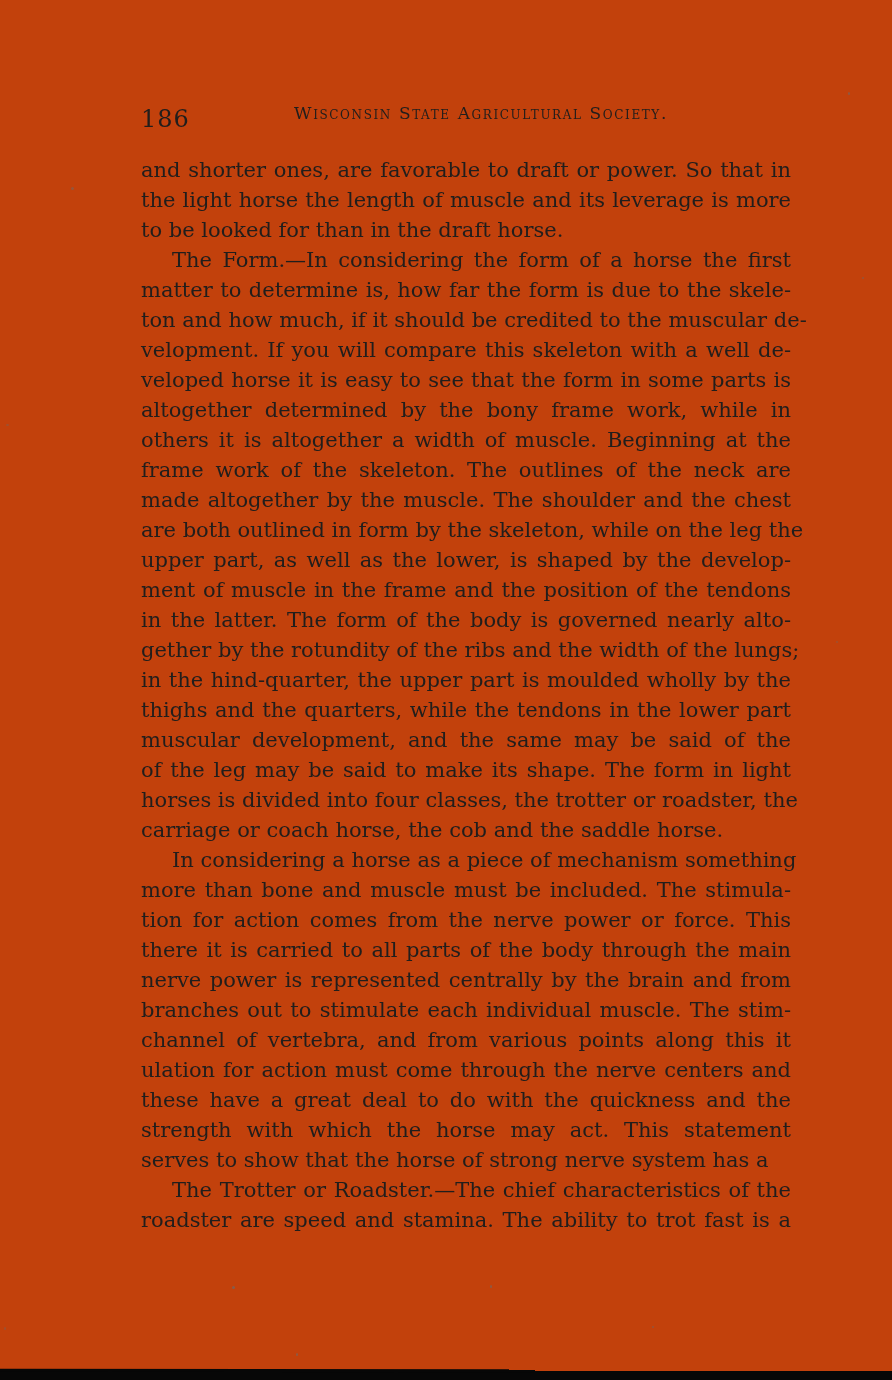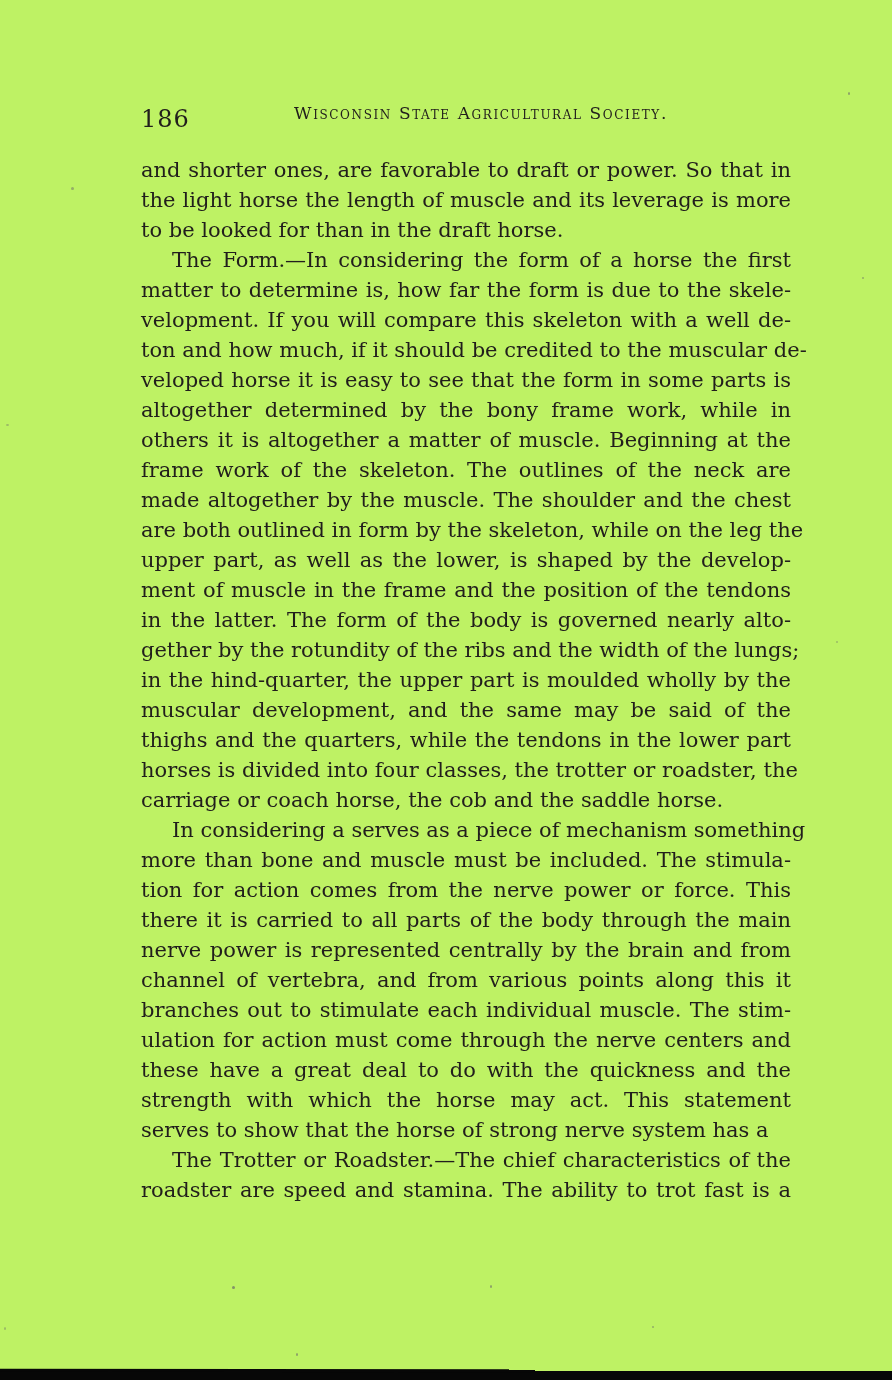--- a/index.html
+++ b/index.html
@@ -4,21 +4,21 @@
 <style>
   html, body {
     margin: 0;
     padding: 0;
     background: #ffffff;
   }
   .page {
     position: relative;
     width: 892px;
     height: 1380px;
-    background: #bef264;
+    background: #c2410c;
     overflow: hidden;
     font-family: "DejaVu Serif", "Liberation Serif", serif;
     color: #211e1c;
   }
   
   .header {
     position: absolute;
     top: 103px;
     left: 141px;
     width: 650px;
@@ -98,46 +98,47 @@
 
   <div class="bodytext" id="body-text">
       <div class="para">
         <div class="line">and shorter ones, are favorable to draft or power. So that in</div>
         <div class="line">the light horse the length of muscle and its leverage is more</div>
         <div class="line">to be looked for than in the draft horse.</div>
       </div>
       <div class="para indent">
         <div class="line">The Form.—In considering the form of a horse the first</div>
         <div class="line">matter to determine is, how far the form is due to the skele-</div>
+        <div class="line">ton and how much, if it should be credited to the muscular de-</div>
         <div class="line">velopment. If you will compare this skeleton with a well de-</div>
-        <div class="line">ton and how much, if it should be credited to the muscular de-</div>
         <div class="line">veloped horse it is easy to see that the form in some parts is</div>
         <div class="line">altogether determined by the bony frame work, while in</div>
-        <div class="line">others it is altogether a matter of muscle. Beginning at the</div>
+        <div class="line">others it is altogether a width of muscle. Beginning at the</div>
         <div class="line">frame work of the skeleton. The outlines of the neck are</div>
         <div class="line">made altogether by the muscle. The shoulder and the chest</div>
         <div class="line">are both outlined in form by the skeleton, while on the leg the</div>
         <div class="line">upper part, as well as the lower, is shaped by the develop-</div>
         <div class="line">ment of muscle in the frame and the position of the tendons</div>
         <div class="line">in the latter. The form of the body is governed nearly alto-</div>
         <div class="line">gether by the rotundity of the ribs and the width of the lungs;</div>
         <div class="line">in the hind-quarter, the upper part is moulded wholly by the</div>
+        <div class="line">thighs and the quarters, while the tendons in the lower part</div>
         <div class="line">muscular development, and the same may be said of the</div>
-        <div class="line">thighs and the quarters, while the tendons in the lower part</div>
+        <div class="line">of the leg may be said to make its shape. The form in light</div>
         <div class="line">horses is divided into four classes, the trotter or roadster, the</div>
         <div class="line">carriage or coach horse, the cob and the saddle horse.</div>
       </div>
       <div class="para indent">
-        <div class="line">In considering a serves as a piece of mechanism something</div>
+        <div class="line">In considering a horse as a piece of mechanism something</div>
         <div class="line">more than bone and muscle must be included. The stimula-</div>
         <div class="line">tion for action comes from the nerve power or force. This</div>
         <div class="line">there it is carried to all parts of the body through the main</div>
         <div class="line">nerve power is represented centrally by the brain and from</div>
+        <div class="line">branches out to stimulate each individual muscle. The stim-</div>
         <div class="line">channel of vertebra, and from various points along this it</div>
-        <div class="line">branches out to stimulate each individual muscle. The stim-</div>
         <div class="line">ulation for action must come through the nerve centers and</div>
         <div class="line">these have a great deal to do with the quickness and the</div>
         <div class="line">strength with which the horse may act. This statement</div>
         <div class="line">serves to show that the horse of strong nerve system has a</div>
       </div>
       <div class="para indent jlast">
         <div class="line">The Trotter or Roadster.—The chief characteristics of the</div>
         <div class="line">roadster are speed and stamina. The ability to trot fast is a</div>
       </div>
     </div>

